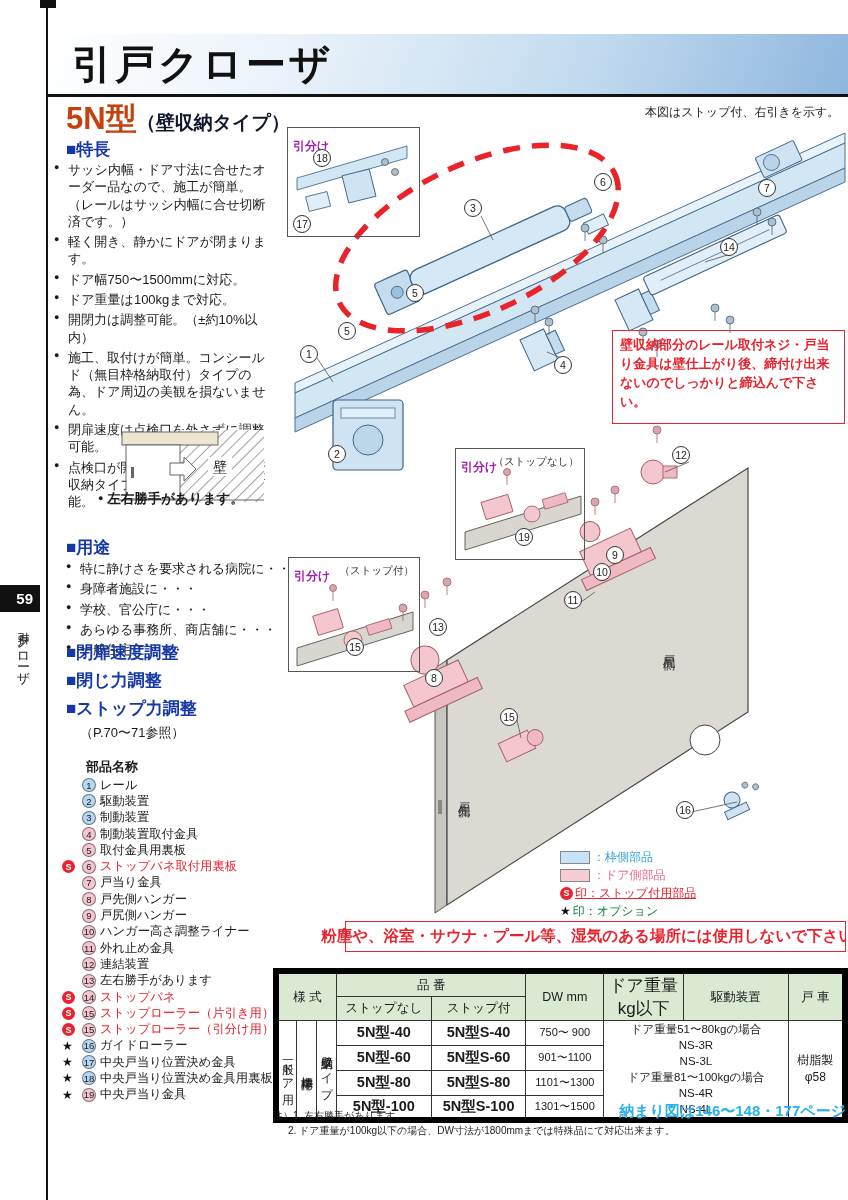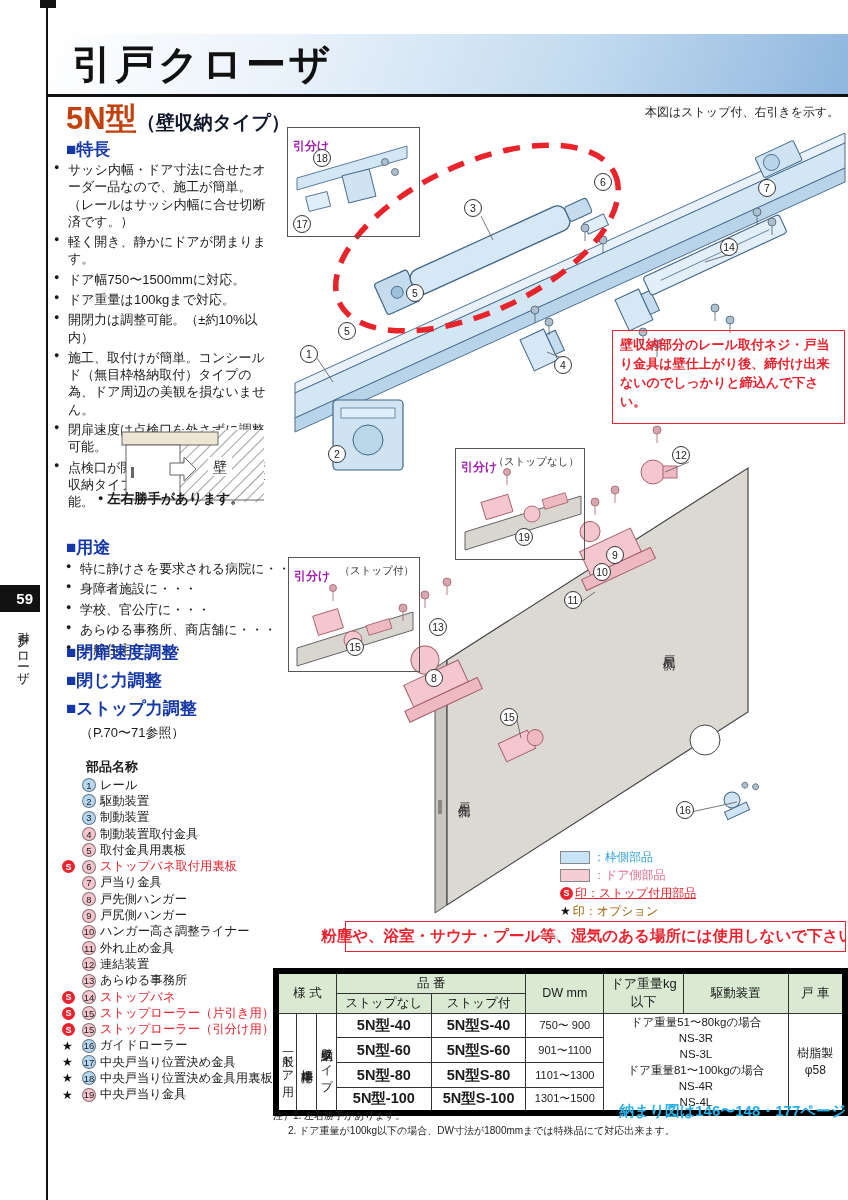--- a/index.html
+++ b/index.html
@@ -193,21 +193,21 @@
         <span>外れ止め金具</span>
       </div>
       <div class="parts-row">
         <span class="mk"></span>
         <span class="cnum pink">12</span>
         <span>連結装置</span>
       </div>
       <div class="parts-row">
         <span class="mk"></span>
         <span class="cnum pink">13</span>
-        <span>あらゆる事務所</span>
+        <span>左右勝手があります</span>
       </div>
       <div class="parts-row">
         <span class="mk">
           <span class="smark">S</span>
         </span>
         <span class="cnum pink">14</span>
         <span class="red">ストップバネ</span>
       </div>
       <div class="parts-row">
         <span class="mk">
@@ -470,21 +470,21 @@
       <div class="lrow">
         <span class="lswatch" style="background: rgb(246, 205, 211);"></span>
         <span style="color: rgb(229, 106, 138);">：ドア側部品</span>
       </div>
       <div class="lrow">
         <span class="smark" style="margin-right: 2px;">S</span>
         <span style="color: rgb(232, 35, 46); text-decoration: underline;">印：ストップ付用部品</span>
       </div>
       <div class="lrow">
         <span class="star" style="margin-right: 2px;">★</span>
-        <span style="color: #a16207;">印：オプション</span>
+        <span style="color: #15803d;">印：オプション</span>
       </div>
     </div>
 
   <div class="abs cautionbar">粉塵や、浴室・サウナ・プール等、湿気のある場所には使用しないで下さい。</div>
 
   <table class="abs spec">
     <colgroup>
       <col style="width:20px">
         <col style="width:20px">
         <col style="width:20px">
@@ -493,21 +493,21 @@
         <col style="width:78px">
       <col style="width:80px">
         <col style="width:105px">
         <col style="width:57px">
     </colgroup>
     <thead>
       <tr style="height:22px;">
         <th colspan="3" rowspan="2">様 式</th>
         <th colspan="2">品 番</th>
         <th rowspan="2">DW mm</th>
-        <th rowspan="2" style="font-size:13px;">ドア重量kg以下</th>
+        <th rowspan="2" style="font-size:17px;">ドア重量kg以下</th>
         <th rowspan="2">駆動装置</th>
         <th rowspan="2">戸 車</th>
       </tr>
       <tr style="height:20px;">
         <th>ストップなし</th>
         <th>ストップ付</th>
       </tr>
     </thead>
     <tbody id="spec-body">
         <tr style="height: 24px;">

